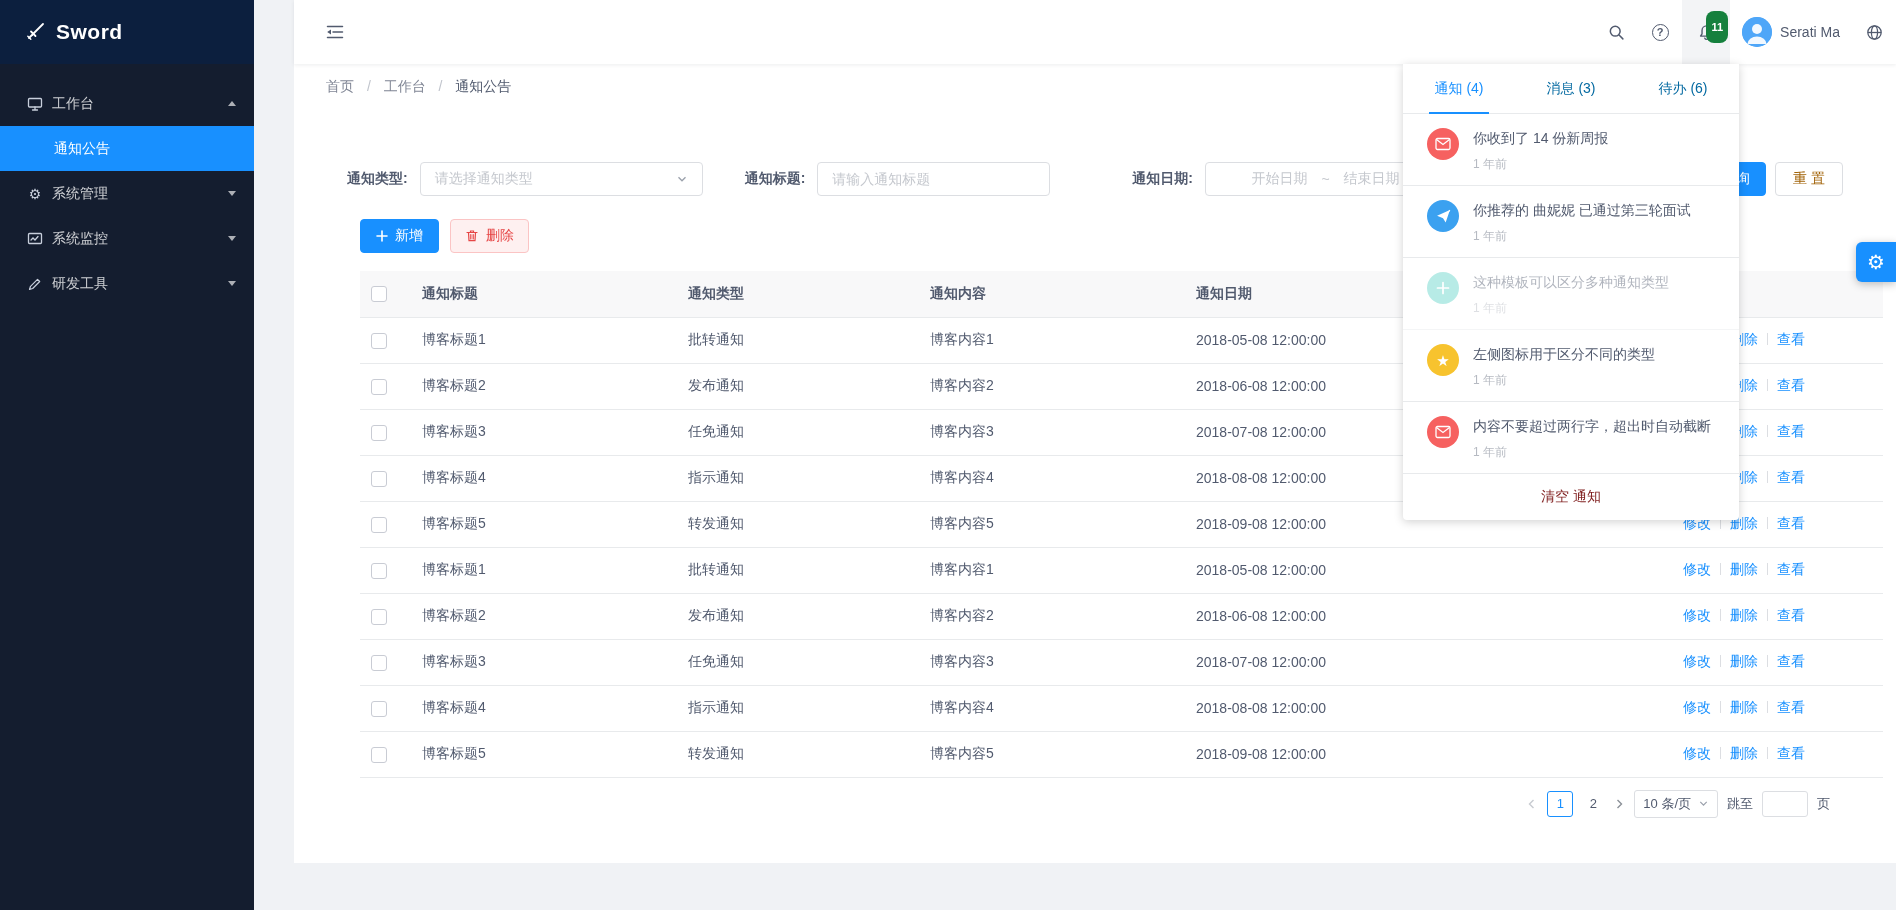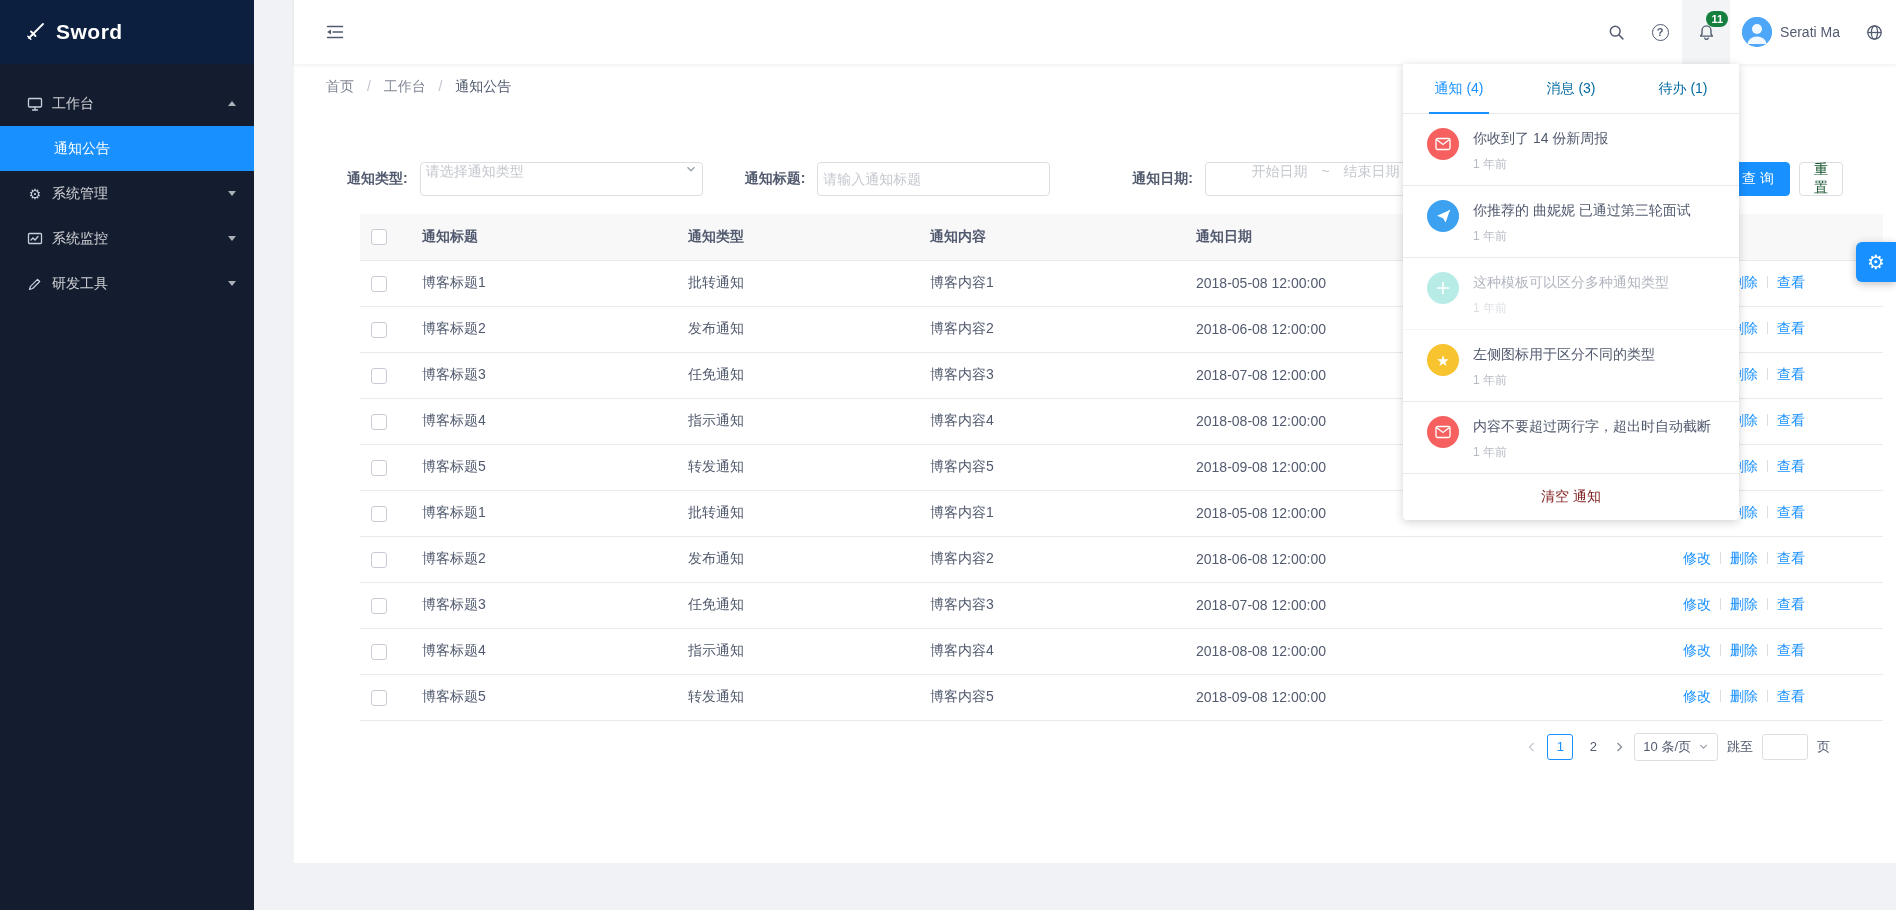--- a/index.html
+++ b/index.html
@@ -25,49 +25,49 @@
   .caret.down { border-top:5px solid rgba(255,255,255,.65); }
   .caret.up { border-bottom:5px solid rgba(255,255,255,.65); }
 
   
   .main { flex:1; min-width:0; display:flex; flex-direction:column; background:#f0f2f5; }
   .topbar { height:64px; background:#fff; display:flex; align-items:center; box-shadow:0 1px 4px rgba(0,21,41,.08); position:relative; z-index:10; }
   .fold { margin-left:32px; color:#515a6e; cursor:pointer; display:flex; }
   .hright { margin-left:auto; display:flex; align-items:center; height:100%; }
   .hicon { width:44px; height:64px; display:flex; align-items:center; justify-content:center; cursor:pointer; color:#515a6e; }
   .bell-wrap { width:48px; background:#f3f4f6; position:relative; }
-  .badge { position:absolute; top:11px; right:2px; background:#15803d; color:#fff; font-size:11px; line-height:16px; padding:0 5px; border-radius:8px; font-weight:bold; }
+  .badge { position:absolute; top:11px; right:2px; background:#15803d; color:#fff; font-size:11px; line-height:16px; padding:8px 5px; border-radius:8px; font-weight:bold; }
   .userbox { display:flex; align-items:center; padding:0 12px; cursor:pointer; height:100%; }
   .avatar { width:30px; height:30px; border-radius:50%; background:#4ea6f8; display:flex; align-items:center; justify-content:center; overflow:hidden; }
   .uname { margin-left:8px; color:#515a6e; font-size:14px; }
   .help-circle { width:17px; height:17px; border:1.4px solid #515a6e; border-radius:50%; display:flex; align-items:center; justify-content:center; font-size:11px; font-weight:bold; color:#515a6e; }
 
   
   .page-white { background:#fff; height:799px; overflow:hidden; }
   .breadcrumb { padding:14px 4px 0 32px; height:34px; font-size:14px; }
   .bc-link { color:#808695; cursor:pointer; }
   .bc-sep { color:#c0c4cc; margin:0 9px; }
   .bc-current { color:#515a6e; }
 
   .inner { margin-top:64px; padding:0 53px; }
   .filter-row { display:flex; align-items:center; }
   .fgroup { display:flex; align-items:center; }
   .g2 { margin-left:42px; }
   .g3 { margin-left:82px; }
   .flabel { font-weight:bold; color:#515a6e; margin-right:12px; white-space:nowrap; }
-  .control { height:34px; border:1px solid #dcdee2; border-radius:4px; background:#fff; display:flex; align-items:flex-start; padding:0 5px; font-size:14px; color:#c5c8ce; }
+  .control { height:34px; border:1px solid #dcdee2; border-radius:4px; background:#fff; display:flex; align-items:center; padding:0 14px; font-size:14px; color:#c5c8ce; }
   .select { width:283px; justify-content:space-between; cursor:pointer; }
   .tinput { width:233px; color:#515a6e; }
   .tinput::placeholder { color:#c5c8ce; }
   input.control { outline:none; }
   .dateinput { width:241px; justify-content:center; gap:14px; cursor:pointer; }
   .fbtns { margin-left:auto; display:flex; gap:9px; }
   .btn { height:34px; border-radius:4px; font-size:14px; display:inline-flex; align-items:center; justify-content:center; cursor:pointer; border:1px solid transparent; }
   .btn-primary { background:#1890ff; border-color:#1890ff; color:#fff; width:64px; }
-  .btn-default { background:#fff; border-color:#dcdee2; color:#14532d; width:44px; }
+  .btn-default { background:#fff; border-color:#dcdee2; color:#a16207; width:68px; }
 
   .toolbar { margin:23px 0 0 13px; display:flex; gap:11px; }
   .btn-add { background:#1890ff; border-color:#1890ff; color:#fff; padding:0 15px; gap:7px; }
   .btn-del { background:#fef0f0; border-color:#fbc4c4; color:#e64545; padding:0 14px; gap:7px; }
 
   
   table.grid { margin:18px 0 0 13px; width:1523px; border-collapse:collapse; table-layout:fixed; font-size:14px; color:#515a6e; }
   .grid th { background:#f8f8f9; height:46px; text-align:left; padding-left:18px; font-weight:bold; border-bottom:1px solid #e8eaec; }
   .grid td { height:46px; padding-left:18px; border-bottom:1px solid #e8eaec; white-space:nowrap; }
   .cbcell { padding-left:11px !important; }
@@ -238,20 +238,34 @@
               <span>~</span>
               <span>结束日期</span>
             </div>
           </div>
           <div class="fbtns">
             <button class="btn btn-primary">查 询</button>
             <button class="btn btn-default">重 置</button>
           </div>
         </div>
 
+        <div class="toolbar">
+          <button class="btn btn-add">
+            <svg width="12" height="12" viewBox="0 0 12 12" stroke="#fff" stroke-width="1.6" stroke-linecap="round">
+                <path d="M6 1v10M1 6h10"></path>
+              </svg>
+            <span>新增</span>
+          </button>
+          <button class="btn btn-del">
+            <svg width="14" height="14" viewBox="0 0 14 14" fill="none" stroke="#e64545" stroke-width="1.2" stroke-linecap="round">
+              <path d="M2 3.5h10M5.5 3.5V2h3v1.5M3.5 3.5l.5 8.2h6l.5-8.2M5.8 5.5v4.5M8.2 5.5v4.5"></path>
+            </svg>
+            <span>删除</span>
+          </button>
+        </div>
 
         <table class="grid">
           <colgroup>
               <col style="width:44px">
               <col style="width:266px">
               <col style="width:242px">
               <col style="width:266px">
               <col style="width:420px">
               <col style="width:285px">
             </colgroup>
@@ -375,21 +389,21 @@
 
       </div>
     </div>
   </div>
 </div>
 
 <div class="npanel">
   <div class="ntabs">
     <div class="ntab active">通知 (4)</div>
     <div class="ntab">消息 (3)</div>
-    <div class="ntab">待办 (1)</div>
+    <div class="ntab">待办 (6)</div>
   </div>
 
   <div class="nitem">
     <span class="nicon" style="background: rgb(246, 97, 96);">
       <svg width="16" height="14" viewBox="0 0 16 14" fill="none" stroke="#fff" stroke-width="1.3">
           <rect x="1" y="1.5" width="14" height="11" rx="1.5"></rect>
           <path d="M1.5 2.5 L8 7.5 L14.5 2.5"></path>
         </svg>
     </span>
     <span class="nbody">

